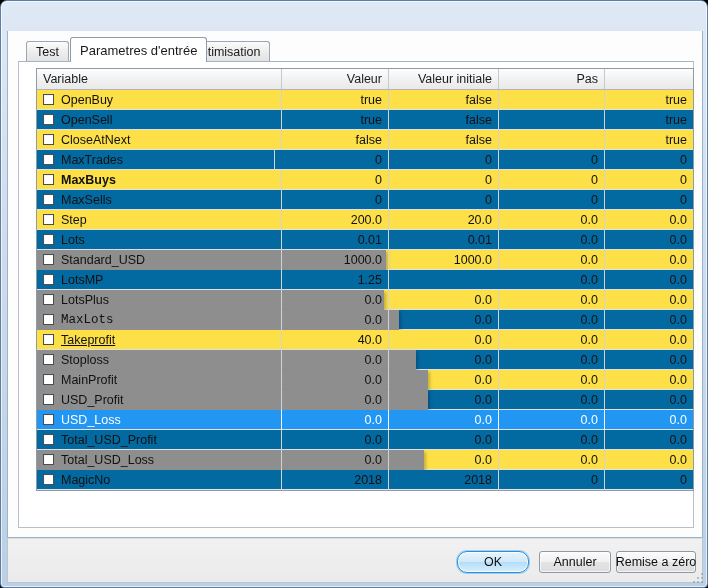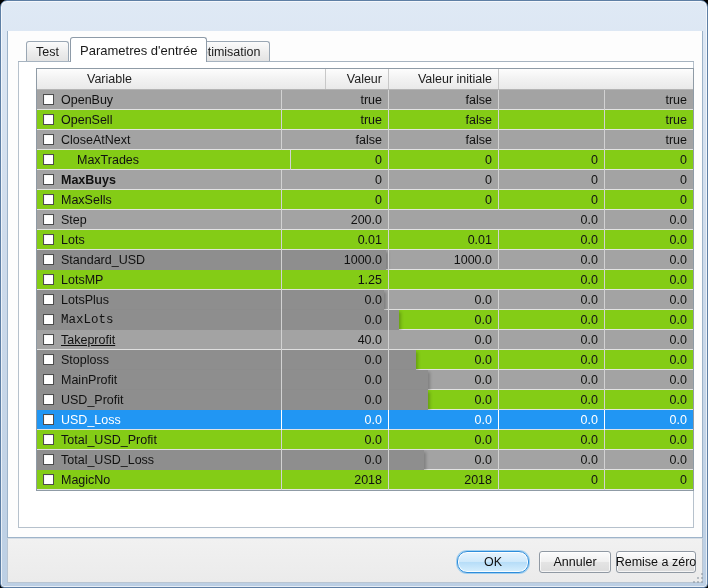--- a/index.html
+++ b/index.html
@@ -146,22 +146,22 @@
     padding: 0 6px;
   }
   .hcell.right { justify-content: flex-end; }
 
   #rows { position: relative; }
   .row {
     position: relative;
     height: 20px;
     border-bottom: 1px solid #e2e2e2;
   }
-  .row.odd  { background: #a3a3a3; }
-  .row.even { background: #84cc16; }
+  .row.odd  { background: #fde047; }
+  .row.even { background: #0369a1; }
   .row.selected { background: #2196f3; }
 
   .ovl {
     position: absolute; left: 0; top: 0; height: 20px;
     background: #8e8e8e;
     box-shadow: 2px 2px 3px rgba(0,0,0,0.22);
   }
   .cell {
     position: absolute; top: 0; height: 20px;
     display: flex; align-items: center;
@@ -229,23 +229,24 @@
 <body>
 
 <div id="window">
 
 
   <div id="client">
 
     <div id="tabpage">
       <div id="grid">
         <div id="grid-header">
-            <div class="hcell" style="left: 0px; width: 245px; margin-left: 44px;">Variable</div>
+            <div class="hcell" style="left: 0px; width: 245px;">Variable</div>
             <div class="hcell right" style="left: 245px; width: 107px;">Valeur</div>
             <div class="hcell right" style="left: 352px; width: 110px;">Valeur initiale</div>
+            <div class="hcell right" style="left: 462px; width: 106px;">Pas</div>
           </div>
         <div id="rows">
             <div class="row odd">
               <div class="chk"></div>
               <div class="cell c0" style="left: 0px; width: 245px;">OpenBuy</div>
               <div class="cell c1 right" style="left: 245px; width: 107px;">true</div>
               <div class="cell c2 right" style="left: 352px; width: 110px;">false</div>
               <div class="cell c3 right" style="left: 462px; width: 106px;"></div>
               <div class="cell c4 right" style="left: 568px; width: 88px; border-right: none;">true</div>
             </div>
@@ -260,21 +261,21 @@
             <div class="row odd">
               <div class="chk"></div>
               <div class="cell c0" style="left: 0px; width: 245px;">CloseAtNext</div>
               <div class="cell c1 right" style="left: 245px; width: 107px;">false</div>
               <div class="cell c2 right" style="left: 352px; width: 110px;">false</div>
               <div class="cell c3 right" style="left: 462px; width: 106px;"></div>
               <div class="cell c4 right" style="left: 568px; width: 88px; border-right: none;">true</div>
             </div>
             <div class="row even">
               <div class="chk"></div>
-              <div class="cell c0" style="left: 16px; width: 238px;">MaxTrades</div>
+              <div class="cell c0" style="left: 0px; width: 238px;">MaxTrades</div>
               <div class="cell c1 right" style="left: 245px; width: 107px;">0</div>
               <div class="cell c2 right" style="left: 352px; width: 110px;">0</div>
               <div class="cell c3 right" style="left: 462px; width: 106px;">0</div>
               <div class="cell c4 right" style="left: 568px; width: 88px; border-right: none;">0</div>
             </div>
             <div class="row odd">
               <div class="chk"></div>
               <div class="cell c0" style="left: 0px; width: 245px; font-weight: bold;">MaxBuys</div>
               <div class="cell c1 right" style="left: 245px; width: 107px;">0</div>
               <div class="cell c2 right" style="left: 352px; width: 110px;">0</div>
@@ -286,20 +287,21 @@
               <div class="cell c0" style="left: 0px; width: 245px;">MaxSells</div>
               <div class="cell c1 right" style="left: 245px; width: 107px;">0</div>
               <div class="cell c2 right" style="left: 352px; width: 110px;">0</div>
               <div class="cell c3 right" style="left: 462px; width: 106px;">0</div>
               <div class="cell c4 right" style="left: 568px; width: 88px; border-right: none;">0</div>
             </div>
             <div class="row odd">
               <div class="chk"></div>
               <div class="cell c0" style="left: 0px; width: 245px;">Step</div>
               <div class="cell c1 right" style="left: 245px; width: 107px;">200.0</div>
+              <div class="cell c2 right" style="left: 352px; width: 110px;">20.0</div>
               <div class="cell c3 right" style="left: 462px; width: 106px;">0.0</div>
               <div class="cell c4 right" style="left: 568px; width: 88px; border-right: none;">0.0</div>
             </div>
             <div class="row even">
               <div class="chk"></div>
               <div class="cell c0" style="left: 0px; width: 245px;">Lots</div>
               <div class="cell c1 right" style="left: 245px; width: 107px;">0.01</div>
               <div class="cell c2 right" style="left: 352px; width: 110px;">0.01</div>
               <div class="cell c3 right" style="left: 462px; width: 106px;">0.0</div>
               <div class="cell c4 right" style="left: 568px; width: 88px; border-right: none;">0.0</div>

